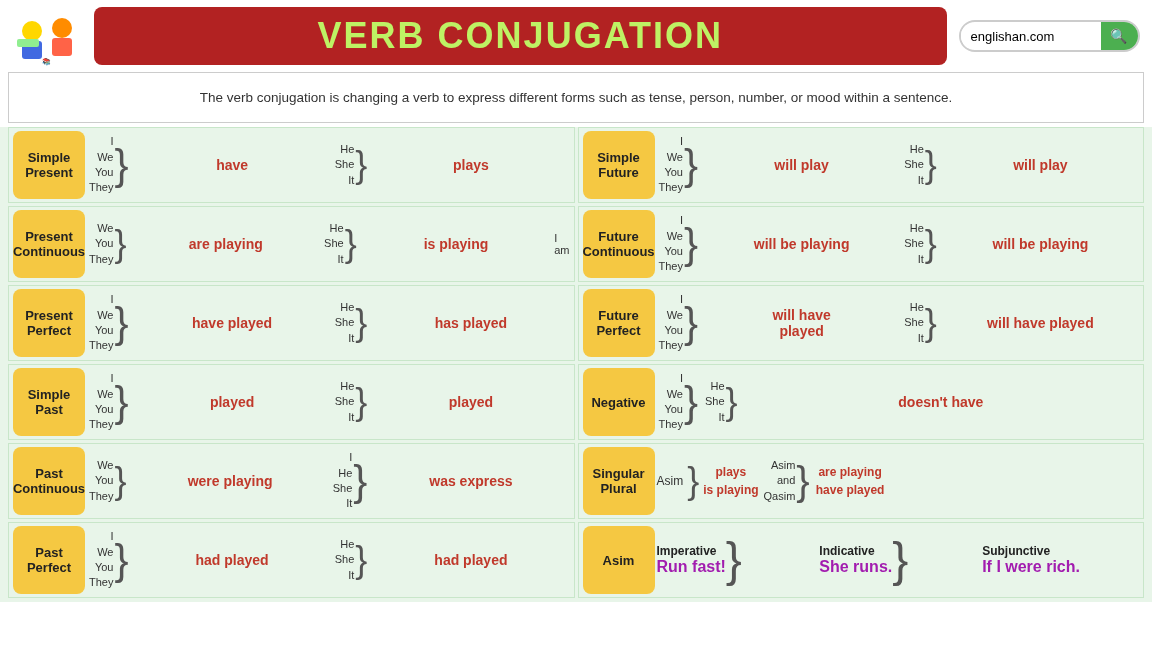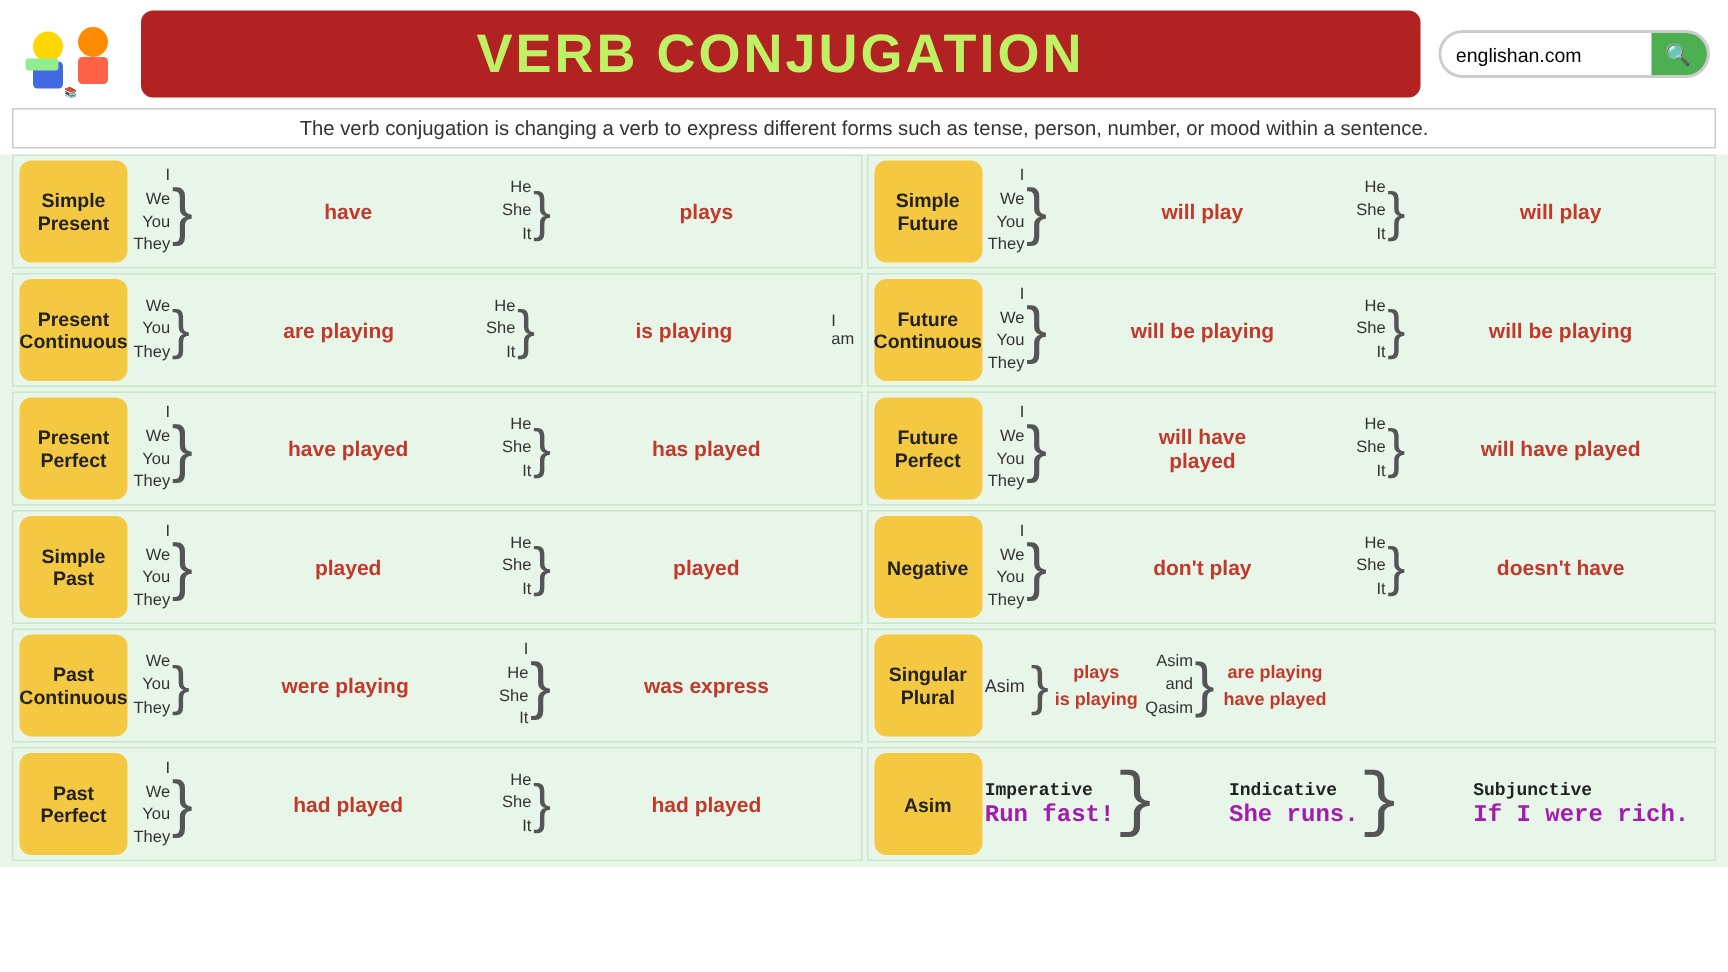--- a/index.html
+++ b/index.html
@@ -61,21 +61,21 @@
       cursor: pointer;
       color: #fff;
       font-size: 14px;
     }
 
     
     .subtitle {
       background: #fff;
       border: 1.5px solid #ccc;
       margin: 0 8px 4px 8px;
-      padding: 5px 10px;
+      padding: 17px 10px;
       font-size: 13.5px;
       color: #333;
       text-align: center;
     }
 
     
     .main-grid {
       display: grid;
       grid-template-columns: 1fr 1fr;
       gap: 3px;
@@ -140,21 +140,20 @@
 
     
     .mood-row {
       min-height: 70px;
     }
     .mood-content {
       display: flex;
       align-items: center;
       flex: 1;
       gap: 6px;
-      font-family: Liberation Mono, monospace;
     }
     .mood-item {
       display: flex;
       align-items: center;
       flex: 1;
     }
     .mood-text {
       font-size: 12px;
       color: #222;
       font-weight: bold;
@@ -316,21 +315,20 @@
   </div>
     <div class="verb-form">played</div>
 
   </div>
     <div class="tense-row">
     <div class="tense-label">Negative</div>
     <div class="pronoun-group">
     <div class="pronoun-list">I<br>We<br>You<br>They</div>
     <span class="brace" style="font-size:42px">}</span>
   </div>
-    <div class="verb-form" style="white-space:pre-line">don't play</div>
     <div class="pronoun-group">
     <div class="pronoun-list">He<br>She<br>It</div>
     <span class="brace" style="font-size:36px">}</span>
   </div>
     <div class="verb-form">doesn't have</div>
 
   </div>
     <div class="tense-row">
     <div class="tense-label">Past<br>Continuous</div>
     <div class="pronoun-group">

